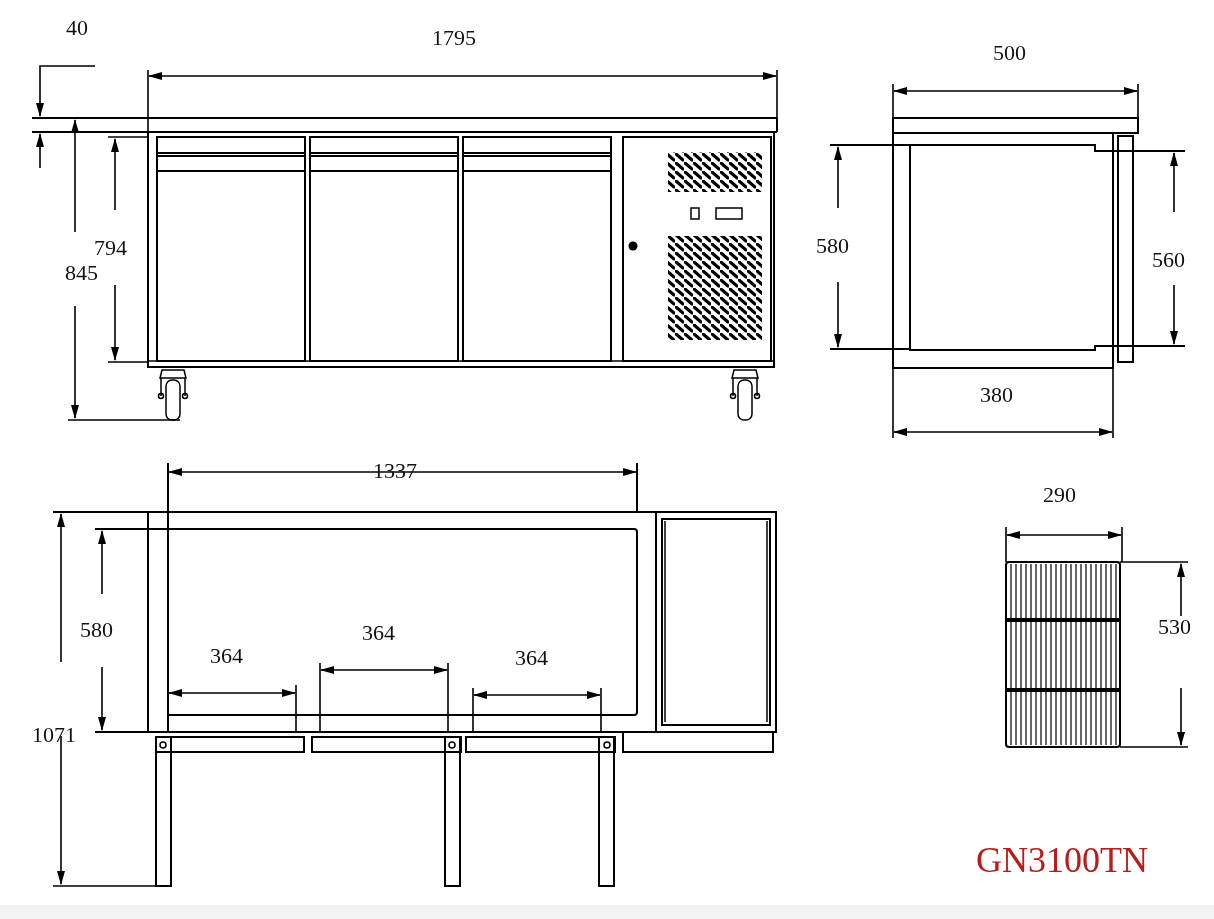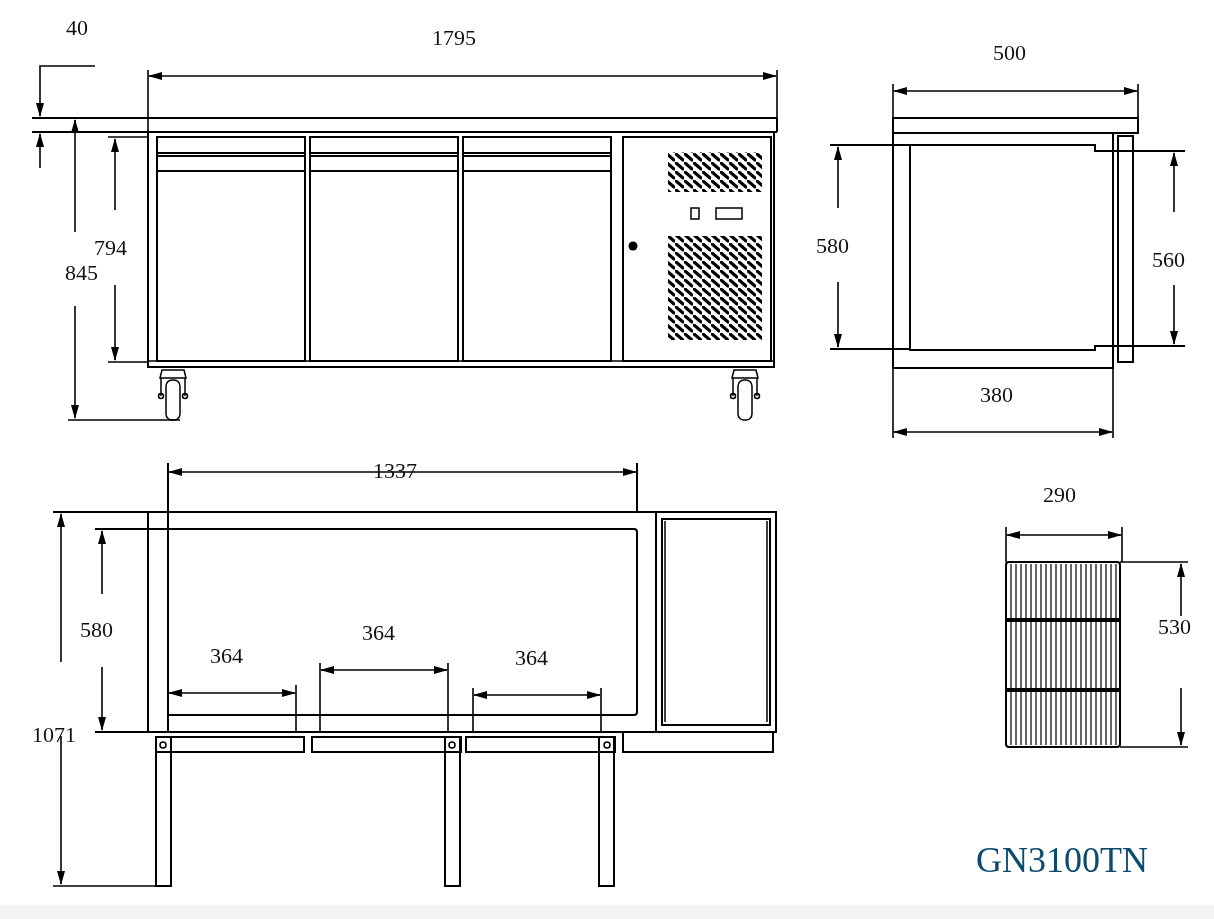--- a/index.html
+++ b/index.html
@@ -2,21 +2,21 @@
 <html><head>
 <meta charset="utf-8">
 <style>
   html,body{margin:0;padding:0;background:#ffffff;}
   body{width:1214px;height:919px;overflow:hidden;position:relative;font-family:"DejaVu Serif","Liberation Serif",serif;}
   #canvas{position:absolute;left:0;top:0;width:1214px;height:919px;}
   .ln{stroke:#000;stroke-width:2;fill:none;}
   .thin{stroke:#000;stroke-width:1.5;fill:none;}
   .dim{stroke:#000;stroke-width:1.6;fill:none;}
   .lbl{position:absolute;font-family:"Liberation Serif","DejaVu Serif",serif;font-size:22px;color:#111;line-height:1;white-space:nowrap;}
-  .model{position:absolute;font-family:"Liberation Serif","DejaVu Serif",serif;font-size:36px;color:#0c4a6e;line-height:1;white-space:nowrap;}
+  .model{position:absolute;font-family:"Liberation Serif","DejaVu Serif",serif;font-size:36px;color:#b91c1c;line-height:1;white-space:nowrap;}
   .bottom-band{position:absolute;left:0;top:905px;width:1214px;height:14px;background:#f3f3f3;}
 </style>
 </head>
 <body>
 
 <svg id="canvas" viewBox="0 0 1214 919" xmlns="http://www.w3.org/2000/svg">
   <defs>
     <marker id="ah" markerWidth="14" markerHeight="8" refX="13" refY="4" orient="auto" markerUnits="userSpaceOnUse">
       <path d="M0,0 L14,4 L0,8 Z" fill="#000"></path>
     </marker>

